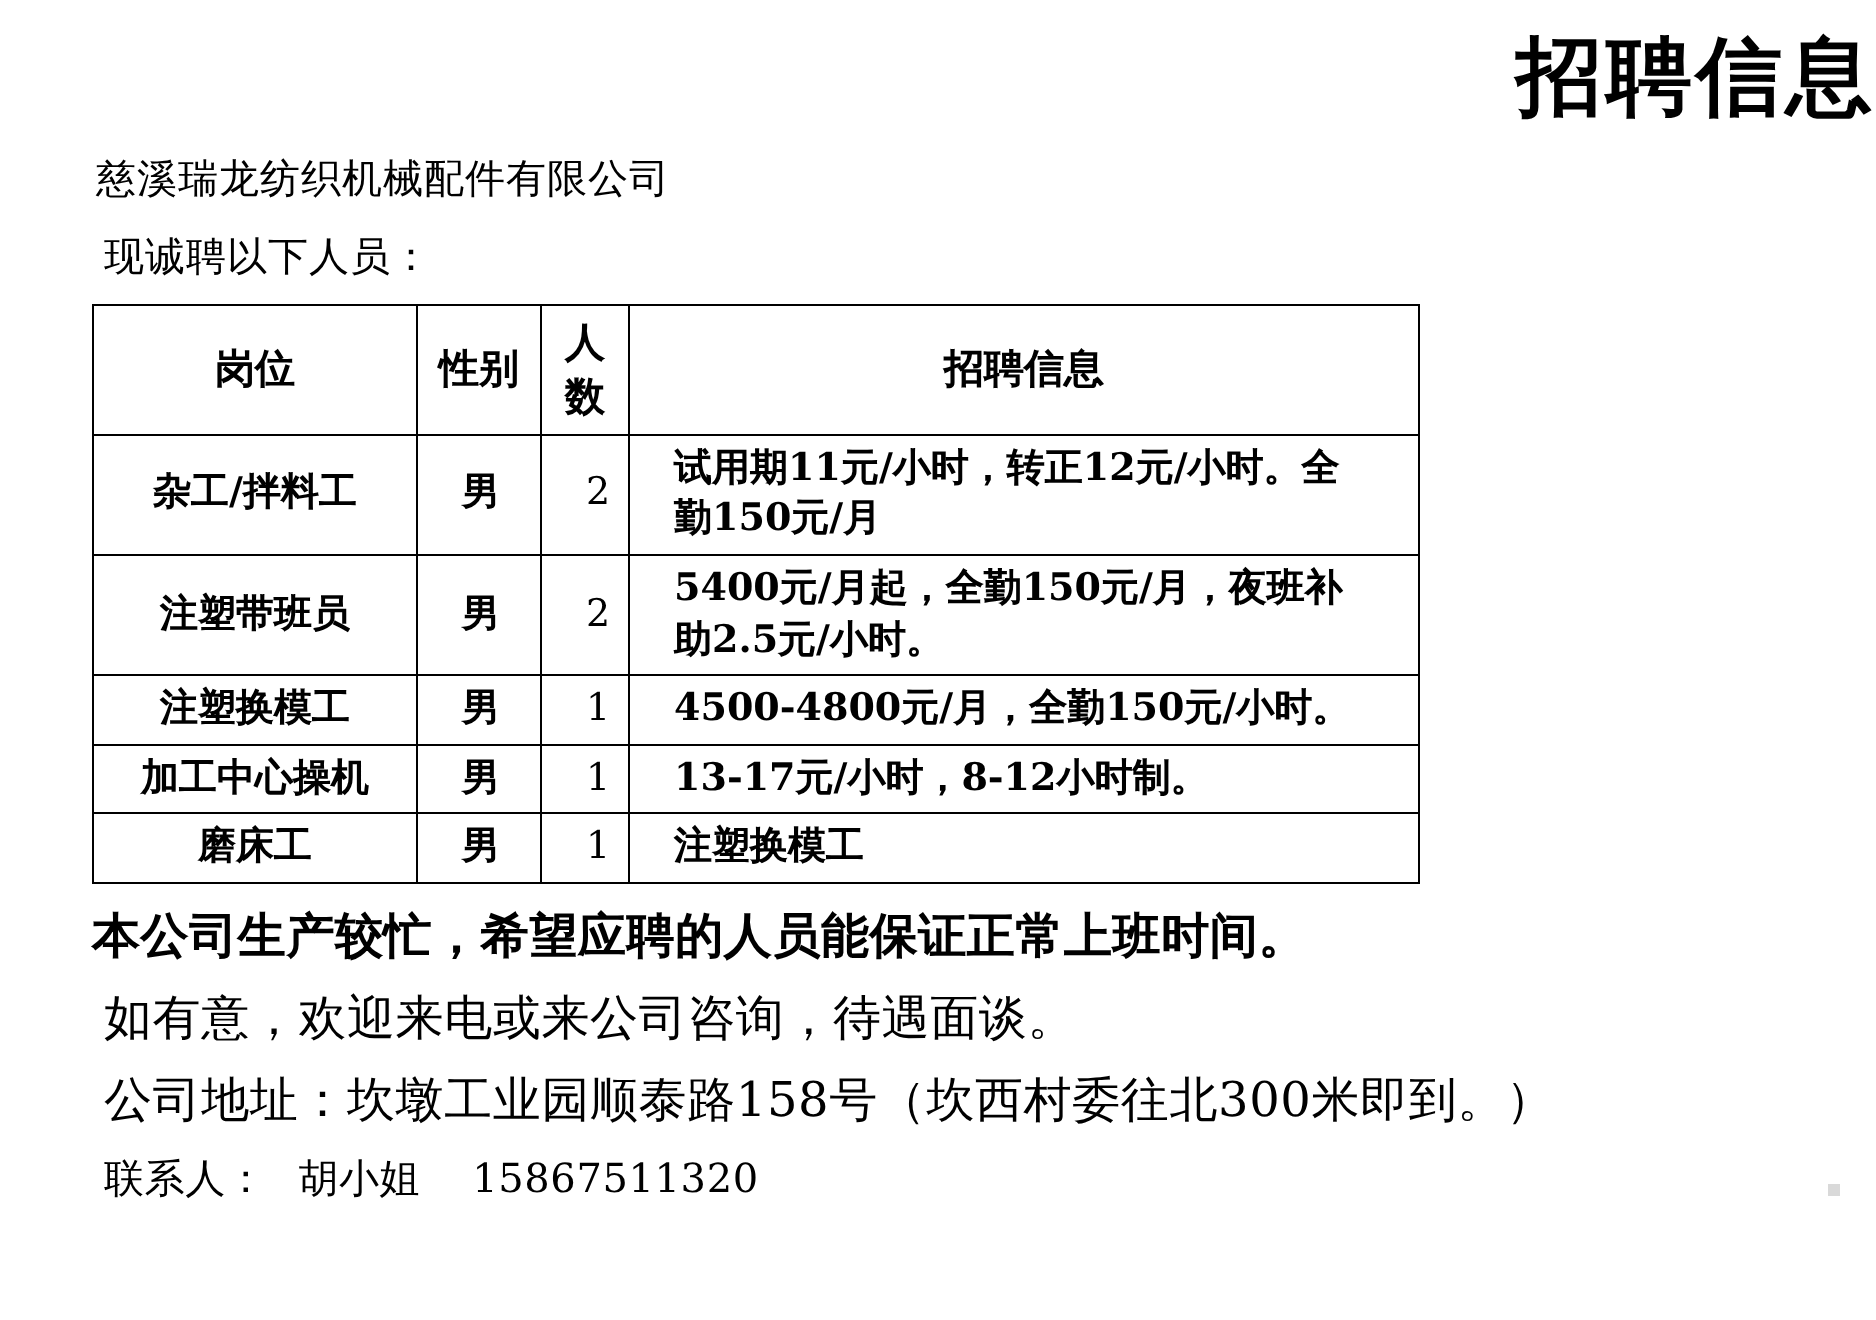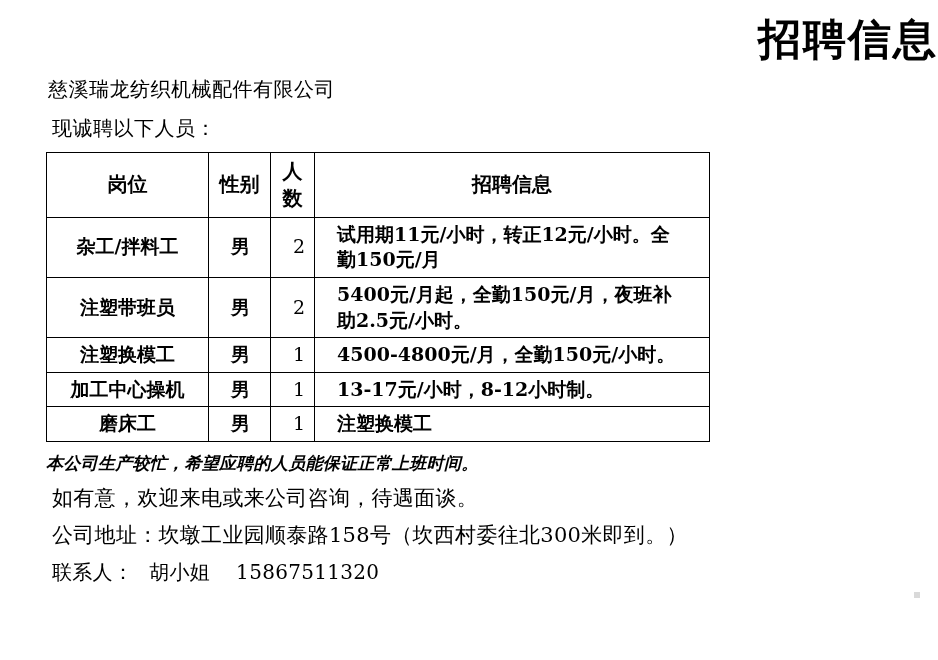--- a/index.html
+++ b/index.html
@@ -82,29 +82,28 @@
   td.c-salary .line2 {
     display: block;
   }
   .tall td {
     height: 62px;
   }
   .notes {
     margin: 0 0 0 46px;
   }
   .note {
-    font-size: 21px;
+    font-size: 24px;
     margin-top: 9px;
     letter-spacing: 0.3px;
   }
   .note.bold {
     font-weight: bold;
-    font-size: 17px;
+    font-size: 24px;
     margin-top: 10px;
-    font-style: italic;
   }
   .note.indent {
     margin-left: 6px;
   }
   .contact-line {
     font-size: 20px;
     margin-top: 10px;
     margin-left: 6px;
     letter-spacing: 0.3px;
   }

